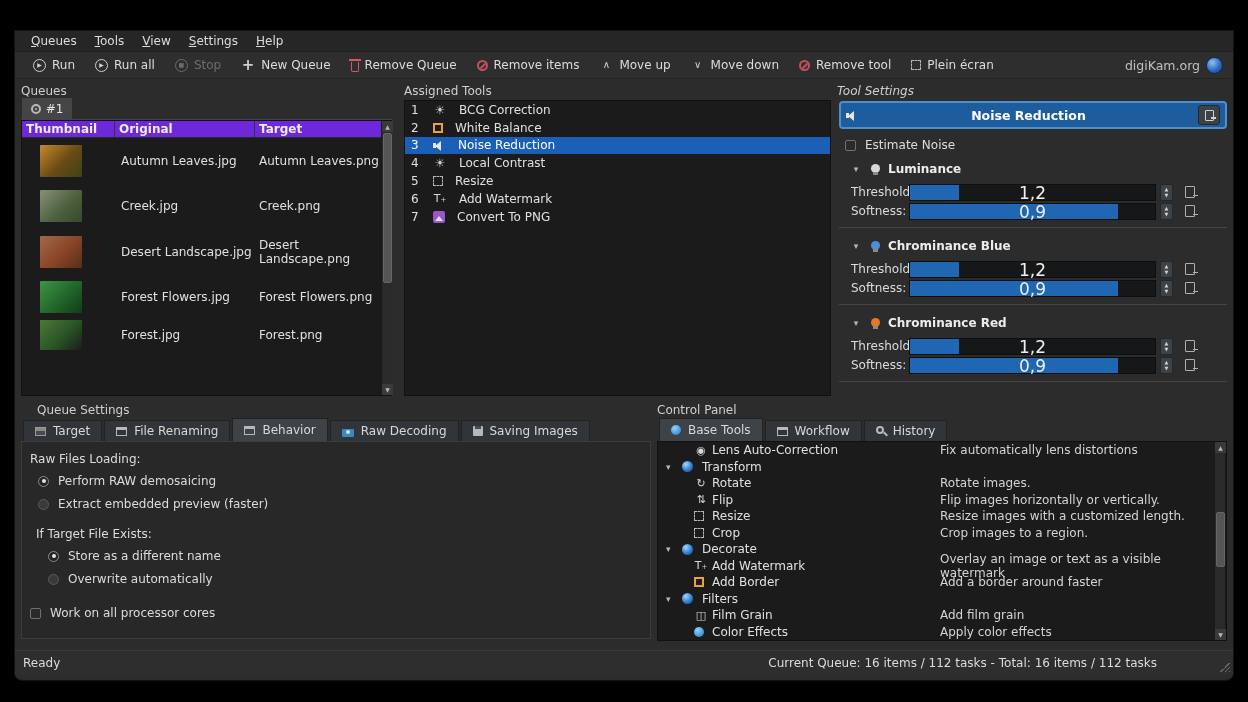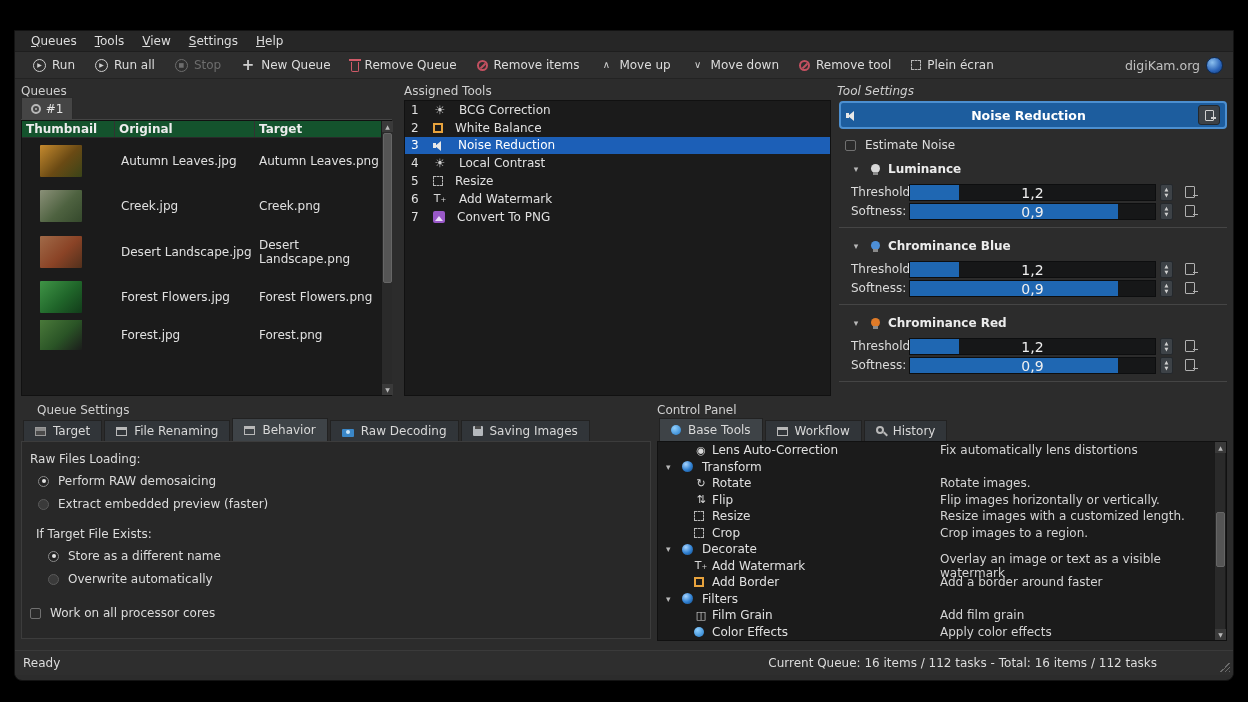--- a/index.html
+++ b/index.html
@@ -73,21 +73,21 @@
   .ic-wm { font-size:11px; color:#d8d8d8; }
 
   
   .panel-title { position:absolute; color:#cfcfcf; font-size:12px; }
 
   
   .qtab { position:absolute; left:6px; top:66px; width:52px; height:23px; background:#454545;
     border:1px solid #2a2a2a; border-bottom:none; display:flex; align-items:center; justify-content:center; gap:5px; color:#e4e4e4; }
   .qtabs-line { position:absolute; left:6px; top:88px; width:371px; height:1px; background:#444; }
   .qtable { position:absolute; left:6px; top:89px; width:371px; height:276px; background:#1b1b1b; border:1px solid #111; }
-  .qhead { display:flex; height:17px; background:#14532d; border-bottom:1px solid #2a2a2a; font-weight:bold; color:#ececec; }
+  .qhead { display:flex; height:17px; background:#6d28d9; border-bottom:1px solid #2a2a2a; font-weight:bold; color:#ececec; }
   .qhead > div { padding:1px 4px; border-right:1px solid #333; }
   .qh-thumb { width:93px; } .qh-orig { width:140px; } .qh-target { flex:1; border-right:none!important; }
   .qrow { display:flex; align-items:center; height:45.5px; color:#e0e0e0; }
   .qthumb { width:42px; height:32px; margin-left:18px; border-radius:1px; flex:none; }
   .qorig { width:140px; padding-left:6px; margin-left:33px; }
   .qtarget { flex:1; padding-left:4px; }
   .qrow:last-child { height:30px; overflow:hidden; }
 
   
   .vscroll { position:absolute; width:11px; background:#2a2a2a; border-left:1px solid #1a1a1a; }
@@ -113,21 +113,21 @@
   .ts-docbtn span::after { content:''; position:absolute; right:-3px; bottom:1px; width:5px; height:1.5px; background:#cfcfcf; }
   .ts-check { position:absolute; left:8px; top:38px; display:flex; align-items:center; gap:9px; color:#dcdcdc; }
   .cbox { width:11px; height:11px; border:1px solid #707070; background:#2a2a2a; border-radius:2px; flex:none; }
   .ts-sections { position:absolute; left:0; top:58px; width:392px; }
   .ts-divider { height:1px; background:#454545; margin:7px 2px 7px 2px; }
   .ts-sec-head { display:flex; align-items:center; gap:8px; padding:4px 0 7px 12px; font-weight:bold; color:#ececec; }
   .ts-row { display:flex; align-items:center; height:18px; margin:0 0 1px 0; }
   .ts-row .lbl { width:72px; padding-left:14px; color:#dcdcdc; }
   .slider { position:relative; width:247px; height:17px; background:#161718; border:1px solid #0d0e0f; }
   .slider .fill { position:absolute; left:0; top:0; bottom:0; background:#1f67b2; }
-  .slider .val { position:absolute; inset:0; text-align:center; line-height:16px; color:#f0f0f0; font-size:14px; }
+  .slider .val { position:absolute; inset:0; text-align:center; line-height:16px; color:#f0f0f0; font-size:17px; }
   .spin { width:13px; height:17px; margin-left:4px; background:#3d4247; border:1px solid #24282c; border-radius:2px;
     display:flex; flex-direction:column; align-items:center; justify-content:center; font-size:5px; color:#cfcfcf; line-height:1.2; }
   .resetbtn { width:10px; height:12px; margin-left:12px; border:1px solid #b0b0b0; border-radius:1px; position:relative; }
   .resetbtn::after { content:''; position:absolute; right:-4px; bottom:1px; width:5px; height:1.5px; background:#b0b0b0; }
 
   
   .tabsrow { position:absolute; display:flex; gap:2px; height:21px; }
   .tab { display:flex; align-items:center; gap:7px; padding:0 11px; background:#313539; border:1px solid #222;
     border-bottom:none; color:#d8d8d8; }
   .tab.active { background:#3e4347; height:23px; margin-top:-2px; }

